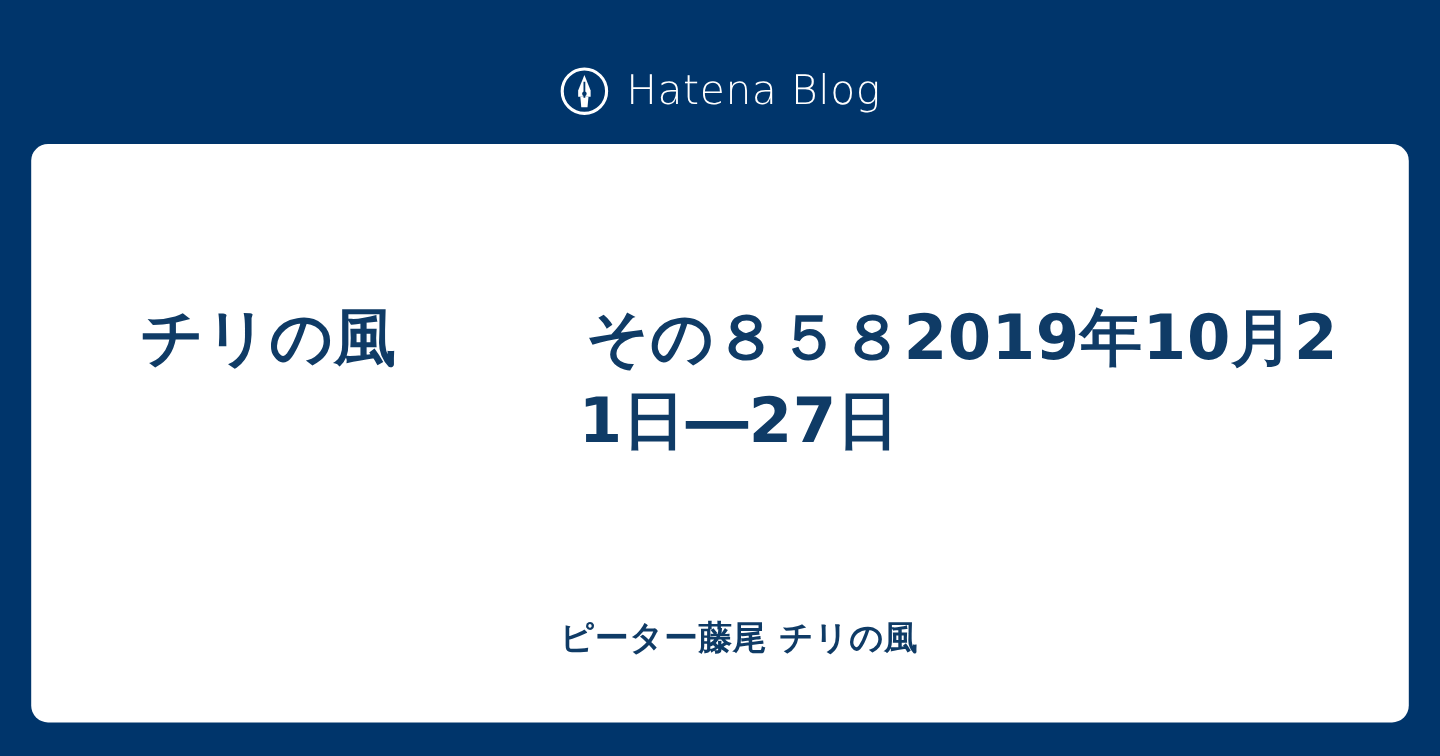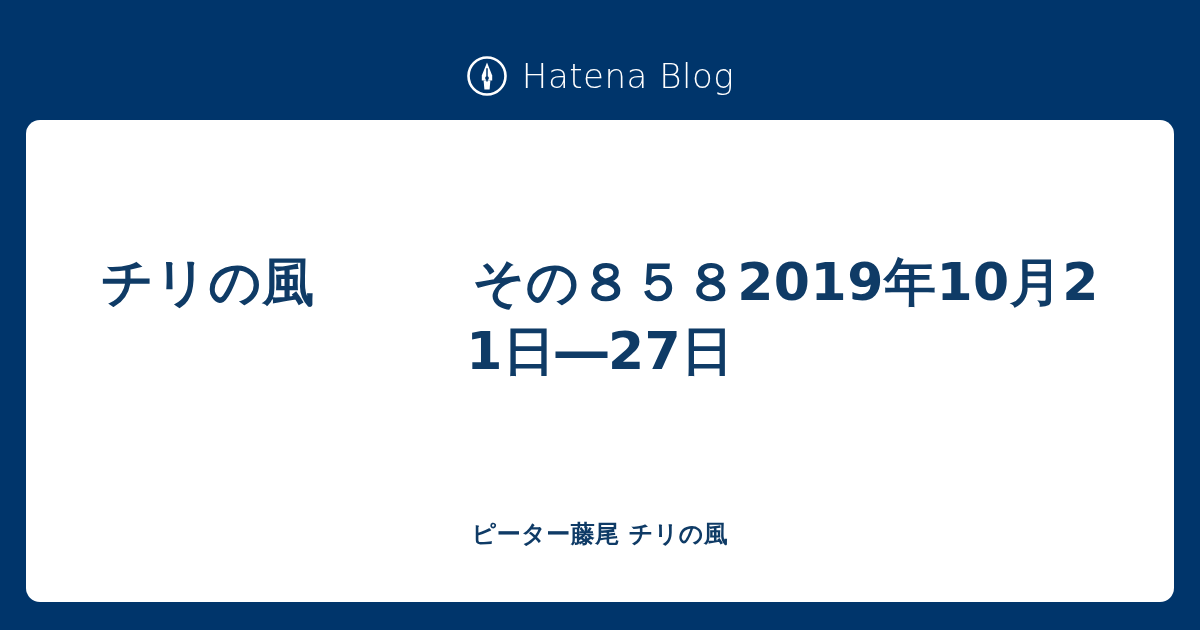--- a/index.html
+++ b/index.html
@@ -62,21 +62,21 @@
     top: 120px;
     width: 1148px;
     height: 482px;
     background: #ffffff;
     border-radius: 14px;
     box-sizing: border-box;
   }
 
   .entry-inner {
     position: absolute;
-    left: 0;
+    left: 16px;
     top: 0;
     width: 100%;
     height: 100%;
     box-sizing: border-box;
     padding: 0 60px;
   }
 
   
   .entry-title {
     position: absolute;
@@ -97,21 +97,21 @@
 
   
   .blog-name {
     position: absolute;
     left: 60px;
     right: 60px;
     bottom: 52px;
     margin: 0;
     text-align: center;
     color: #0f3b66;
-    font-size: 24px;
+    font-size: 28px;
     font-weight: bold;
     line-height: 1.3;
     letter-spacing: 0.5px;
     font-family: "DejaVu Sans", "Liberation Sans", sans-serif;
   }
 </style>
 </head>
 <body>
 
 <div id="og-card">

